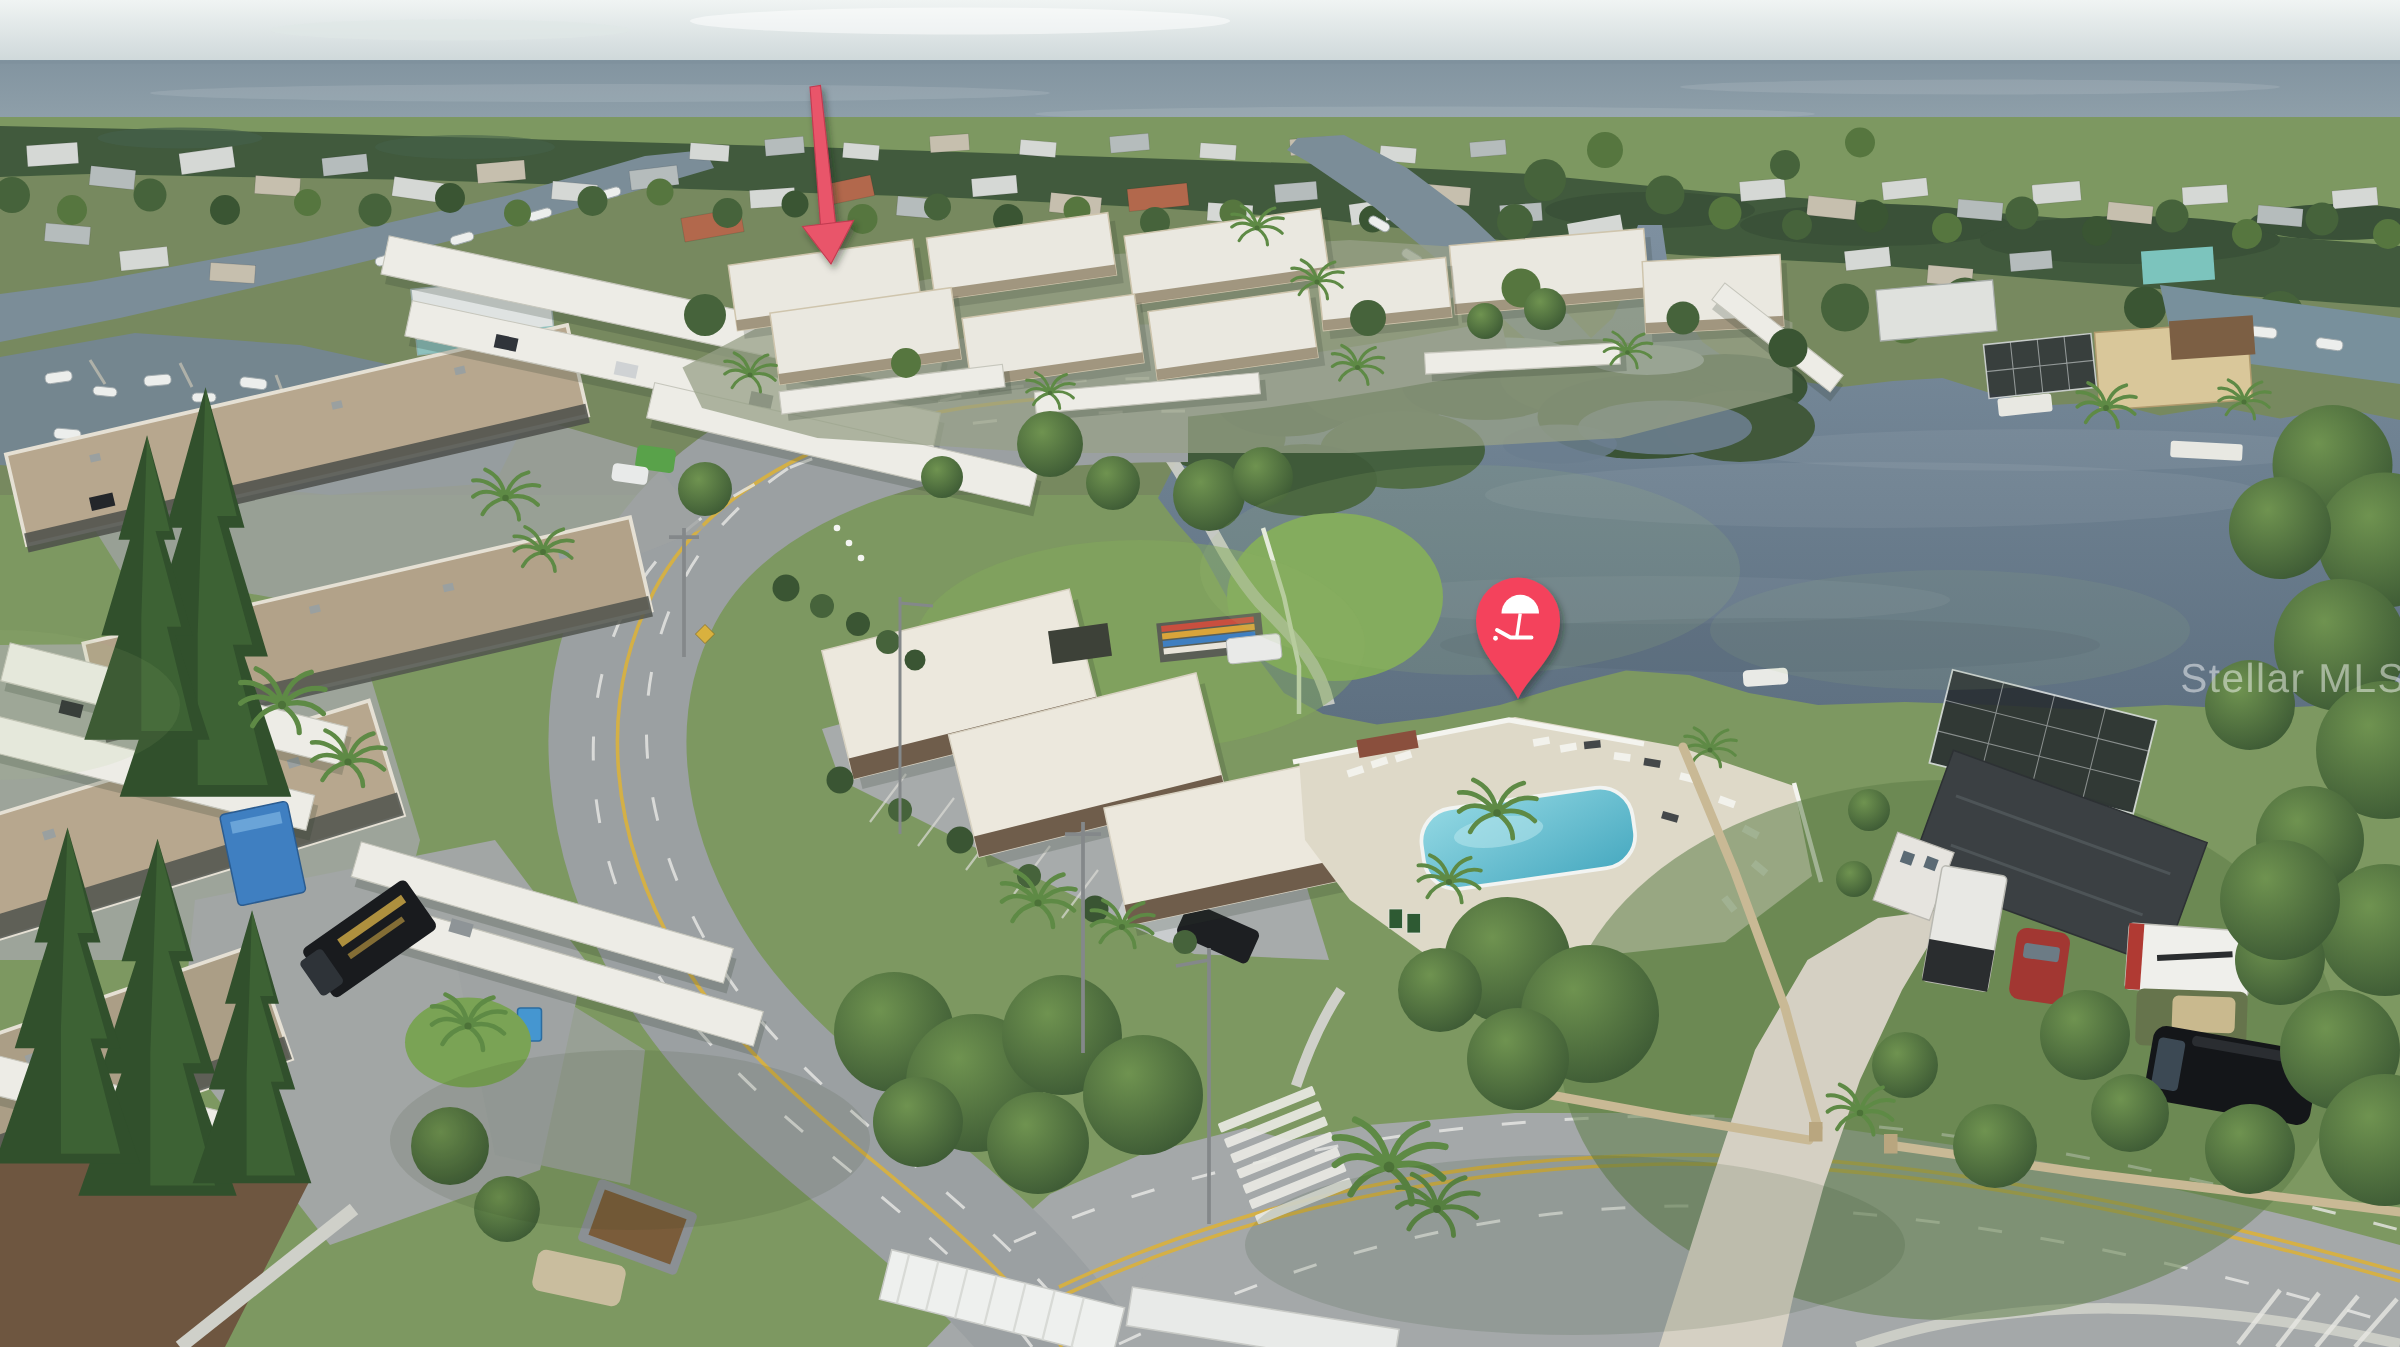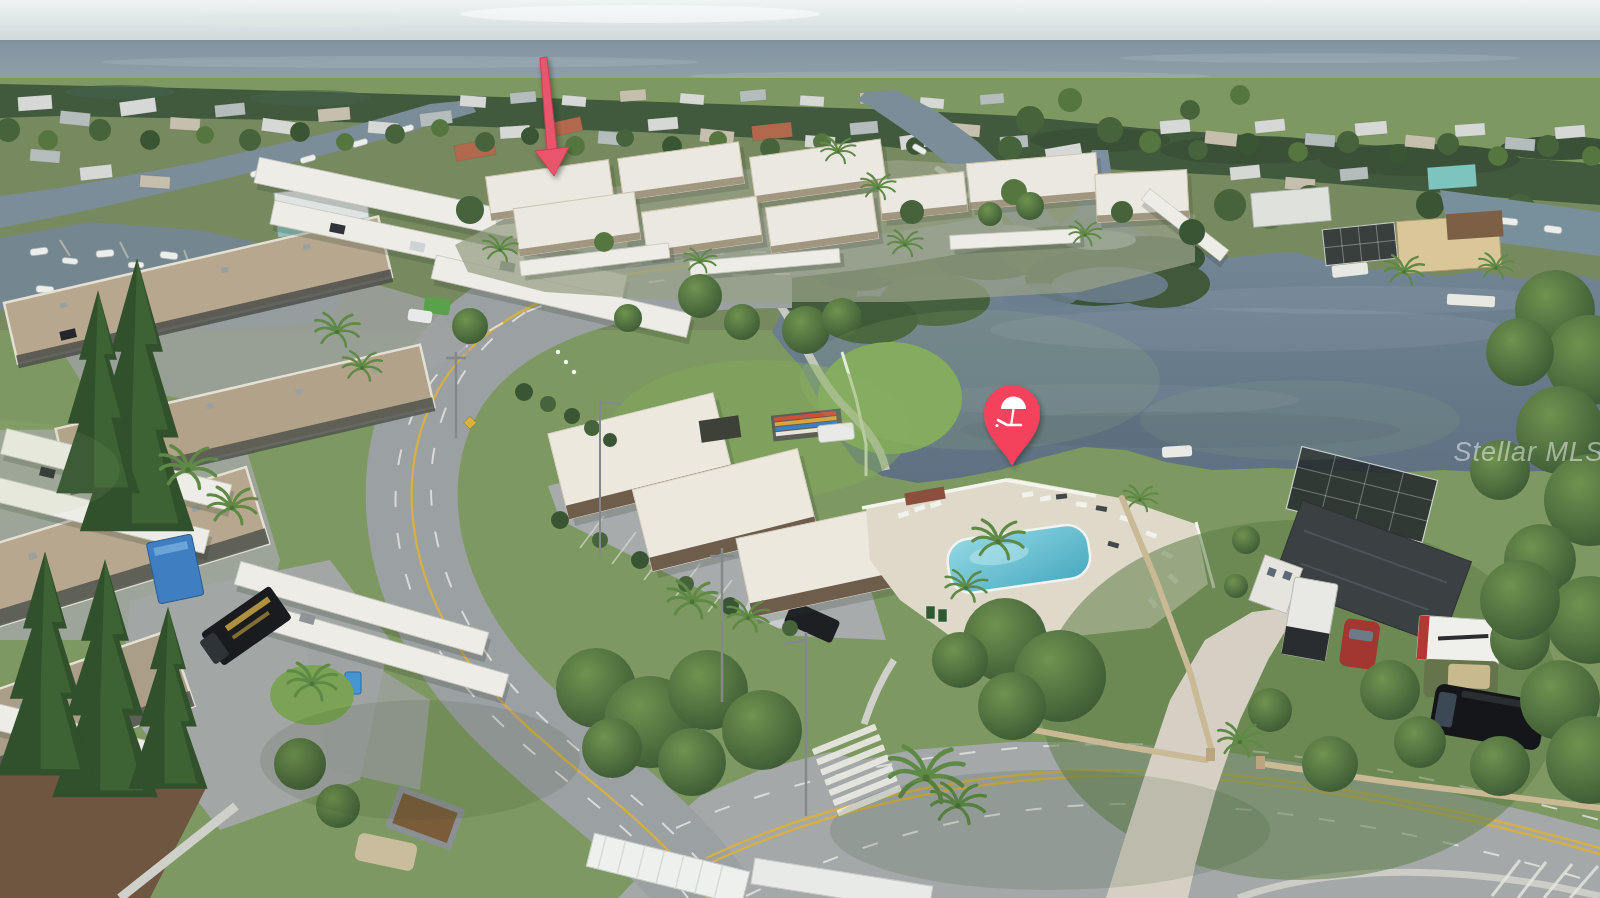--- a/index.html
+++ b/index.html
@@ -1,17 +1,17 @@
 <!DOCTYPE html>
 <html><head>
 <meta charset="utf-8">
 <style>
   html,body{margin:0;padding:0;background:#222;}
   .stage{position:relative;width:1600px;height:898px;overflow:hidden;background:#7d9861;
-         font-family:"Liberation Sans",sans-serif;font-style:italic;}
+         font-family:"Liberation Sans",sans-serif;}
   .stage svg{position:absolute;inset:0;display:block;}
   .wm{font-family:"Liberation Sans",sans-serif;font-size:27px;letter-spacing:1px;font-weight:400;}
   .t  {fill:#46633b;} .t2{fill:#56763f;} .t3{fill:#3a5533;}
   .h1{fill:#d5d8d5;} .h2{fill:#b5bcbc;} .h3{fill:#c6bfae;} .ht{fill:#b2684c;}
   .roofw{fill:#eae8e0;stroke:#cfc5ad;stroke-width:1;}
   .cp{fill:#edece6;stroke:#c6c6bc;stroke-width:.75;}
   .cps{fill:#2f3a2c;opacity:.22;}
   .boat{fill:#eceeec;stroke:#9fa8ab;stroke-width:.6;}
   .dash{stroke:#e9e9e6;stroke-width:2;fill:none;stroke-dasharray:16 26;opacity:.8;}
   .ylin{stroke:#d9b13e;stroke-width:2.4;fill:none;opacity:.92;}

